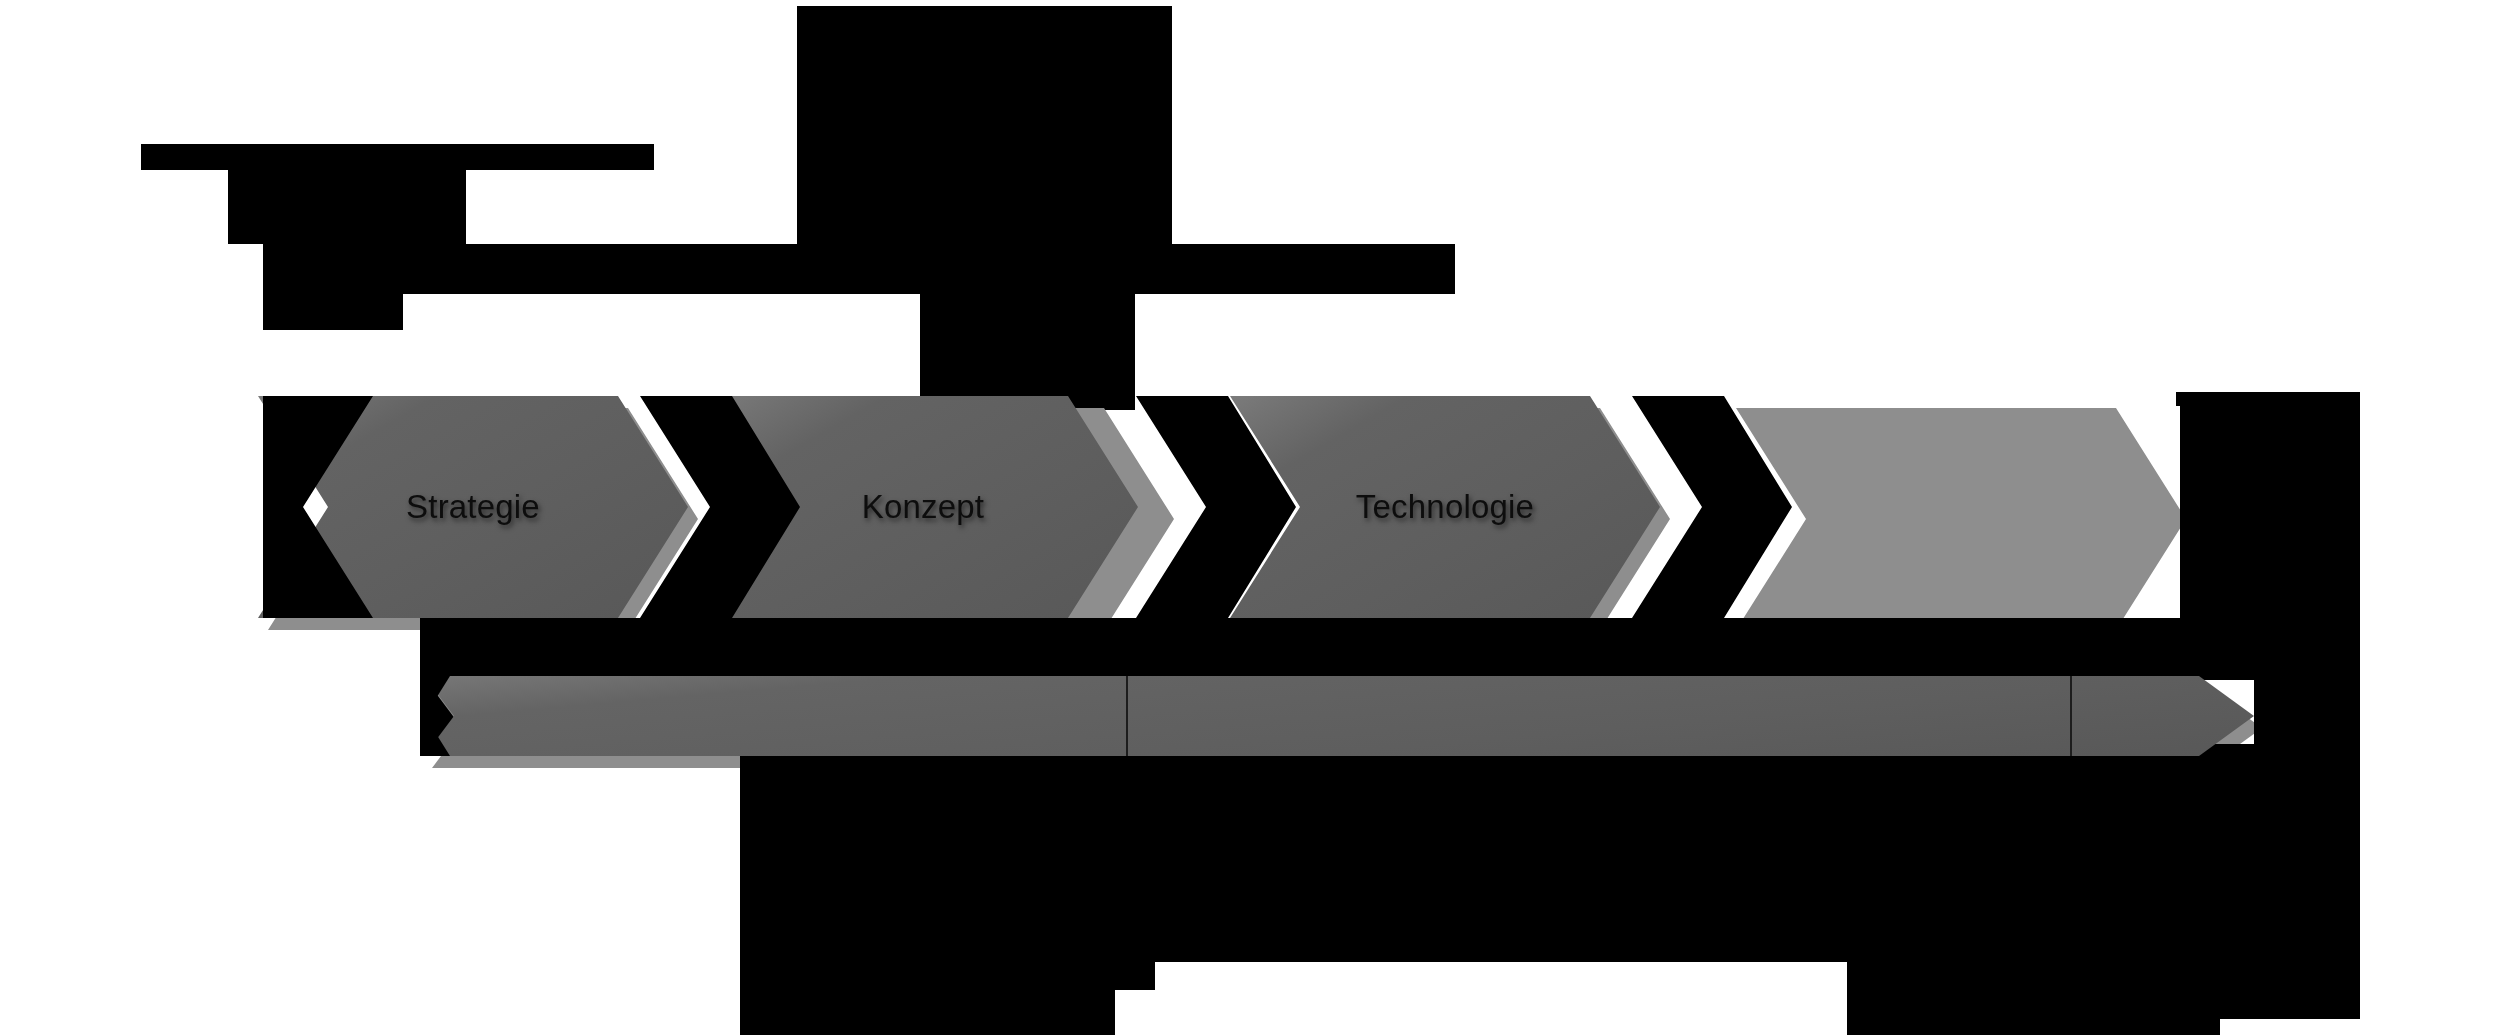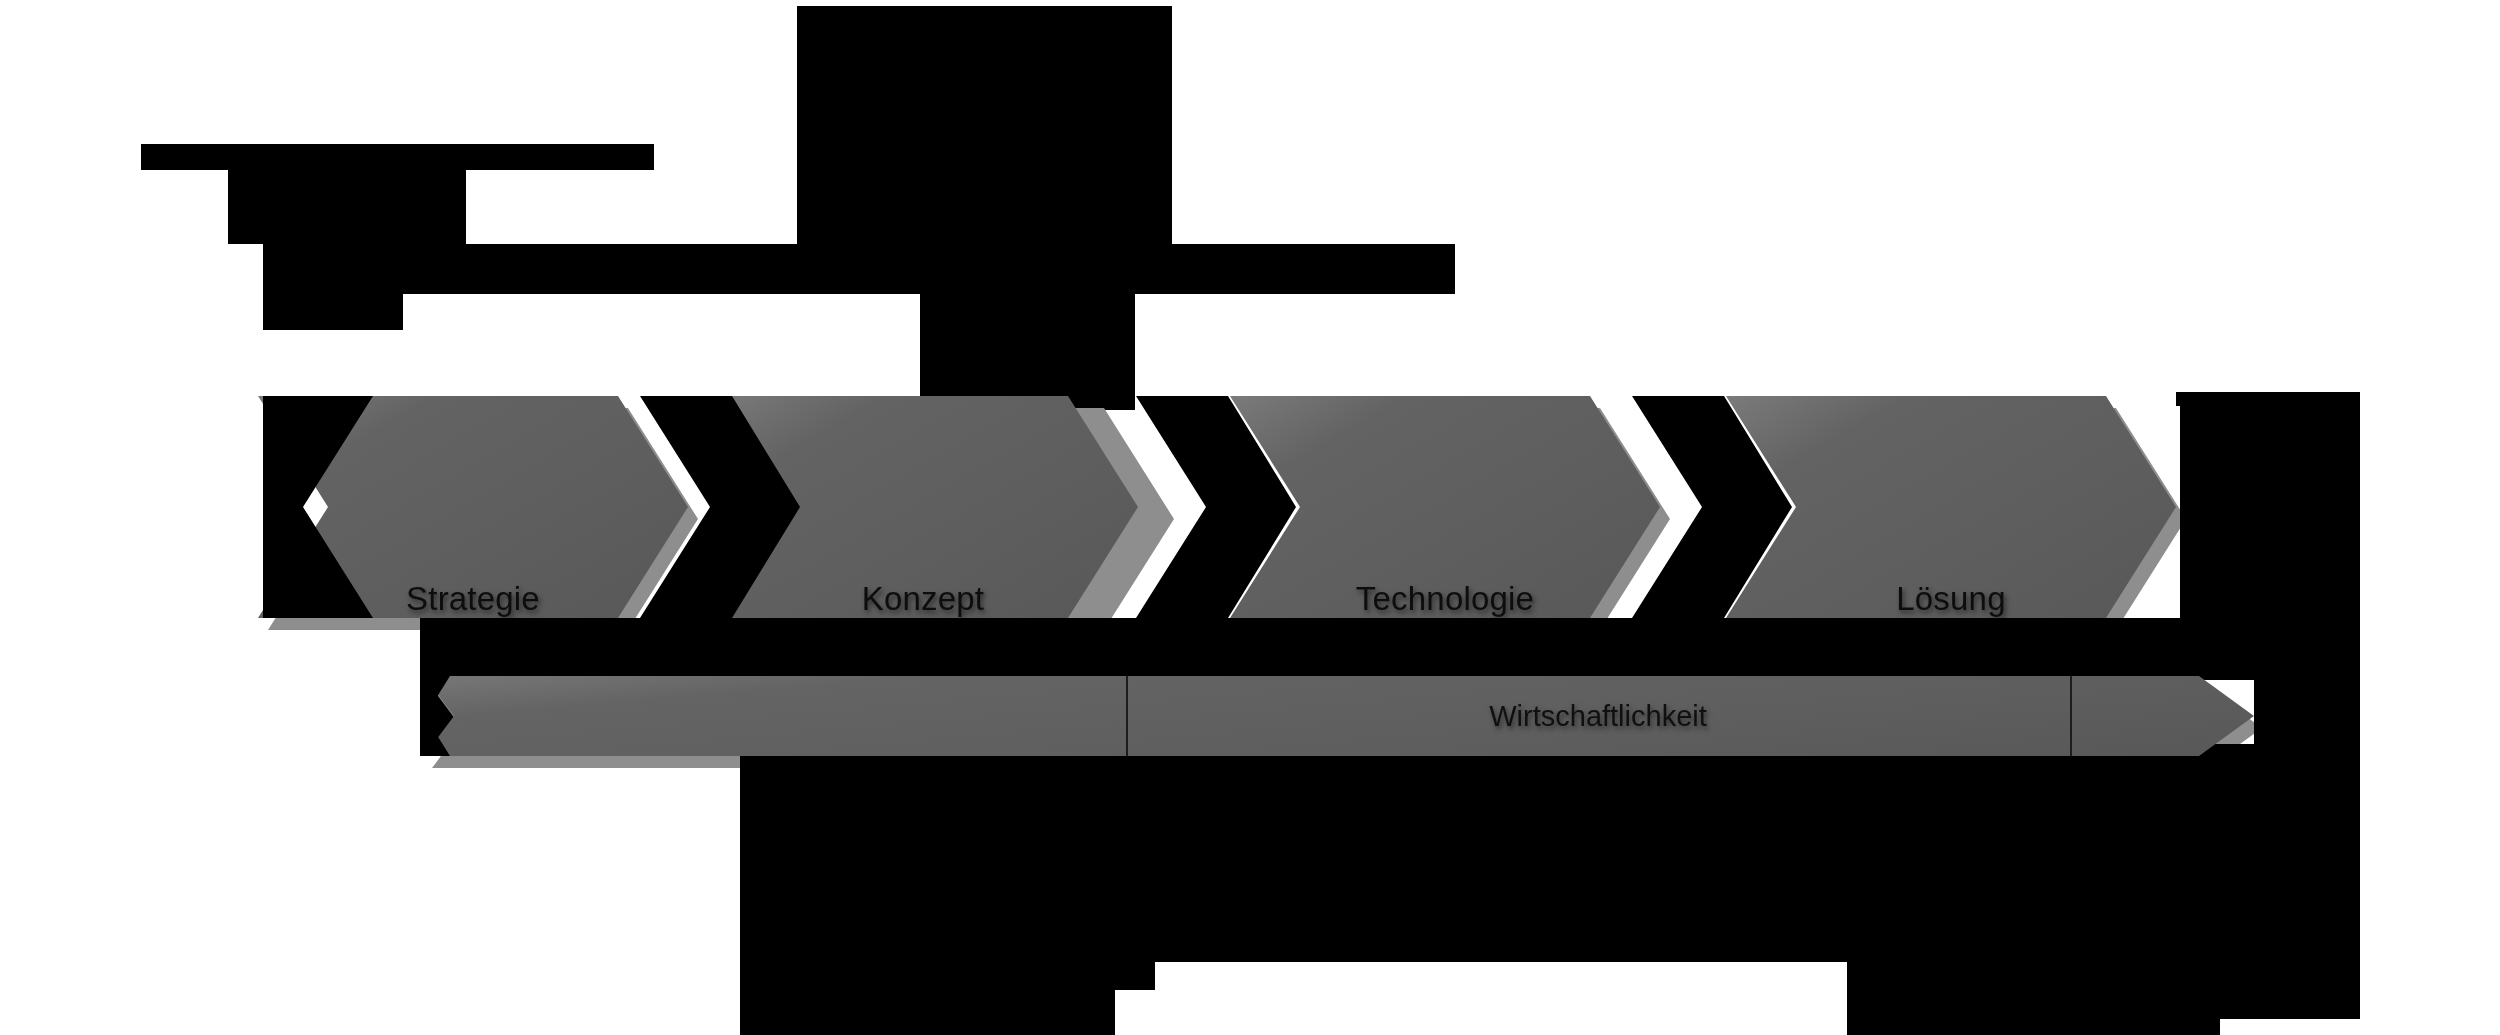--- a/index.html
+++ b/index.html
@@ -34,21 +34,21 @@
   .chev-band > * { pointer-events: auto; }
 
   .chevron {
     position: absolute;
     top: 396px;
     height: 222px;
     background: linear-gradient(150deg, #7b7b7b 0%, #636363 22%, #5e5e5e 60%, #585858 100%);
     -webkit-clip-path: polygon(0 0, calc(100% - 70px) 0, 100% 50%, calc(100% - 70px) 100%, 0 100%, 70px 50%);
     clip-path: polygon(0 0, calc(100% - 70px) 0, 100% 50%, calc(100% - 70px) 100%, 0 100%, 70px 50%);
     display: flex;
-    align-items: flex-end;
+    align-items: center;
     justify-content: center;
   }
   .chevron.first {
     -webkit-clip-path: polygon(0 0, calc(100% - 70px) 0, 100% 50%, calc(100% - 70px) 100%, 0 100%, 70px 50%);
     clip-path: polygon(0 0, calc(100% - 70px) 0, 100% 50%, calc(100% - 70px) 100%, 0 100%, 70px 50%);
   }
   .chev-shadow {
     position: absolute;
     top: 408px;
     height: 222px;
@@ -141,23 +141,20 @@
     </div>
 
     <div class="chevron" style="left:708px; width:430px; z-index:9;">
       <span class="chev-label">Konzept</span>
     </div>
 
     <div class="chevron" style="left:1230px; width:430px; z-index:8;">
       <span class="chev-label">Technologie</span>
     </div>
 
-    <div class="chevron" style="left:1726px; width:450px; z-index:7;">
-      <span class="chev-label">Lösung</span>
-    </div>
   </div>
 
   <div class="mask" style="left:263px; top:396px; width:110px; height:222px;
               -webkit-clip-path:polygon(0 0,110px 0,40px 50%,110px 100%,0 100%);
               clip-path:polygon(0 0,110px 0,40px 50%,110px 100%,0 100%); z-index:11;"></div>
 
   <div class="mask" style="left:640px; top:396px; width:160px; height:222px;
               -webkit-clip-path:polygon(0 0,92px 0,160px 50%,92px 100%,0 100%,70px 50%);
               clip-path:polygon(0 0,92px 0,160px 50%,92px 100%,0 100%,70px 50%); z-index:11;"></div>
 
@@ -175,21 +172,20 @@
   <div class="mask" style="left:420px; top:618px; width:1940px; height:62px;"></div>
   <div class="mask" style="left:420px; top:618px; width:40px; height:120px;"></div>
 
   <div class="econ-shadow"></div>
 
   <div class="econ-bar"></div>
 
   <div class="econ-divider" style="left:1126px;"></div>
   <div class="econ-divider" style="left:2070px;"></div>
 
-  <div class="econ-label" style="left:1126px; width:944px;">Wirtschaftlichkeit</div>
 
   <div class="mask" style="left:420px; top:676px; width:30px; height:80px;
               -webkit-clip-path:polygon(0 0,30px 0,5px 50%,30px 100%,0 100%);
               clip-path:polygon(0 0,30px 0,5px 50%,30px 100%,0 100%); z-index:5;"></div>
   <div class="mask" style="left:2254px; top:676px; width:106px; height:80px; z-index:5;"></div>
 
   <div class="mask" style="left:740px; top:744px; width:1620px; height:180px;"></div>
   <div class="mask" style="left:740px; top:744px; width:375px; height:245px;"></div>
   <div class="mask" style="left:1115px; top:744px; width:732px; height:218px;"></div>
   <div class="mask" style="left:1847px; top:744px; width:513px; height:245px;"></div>

